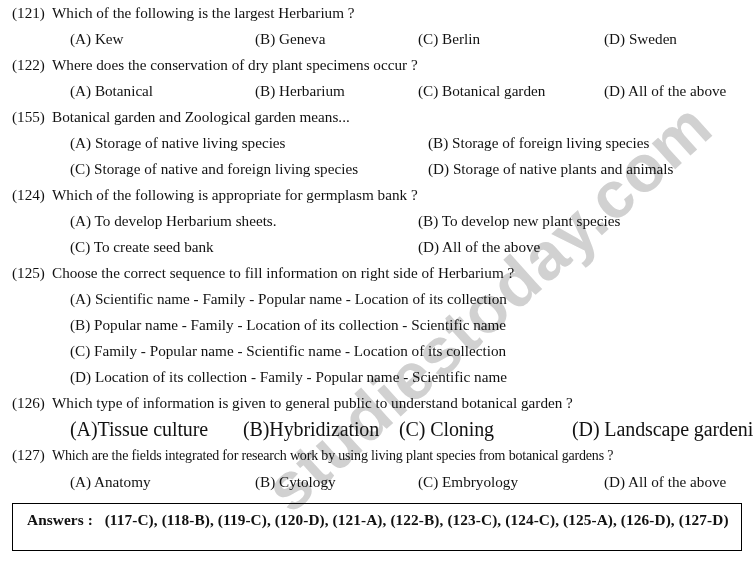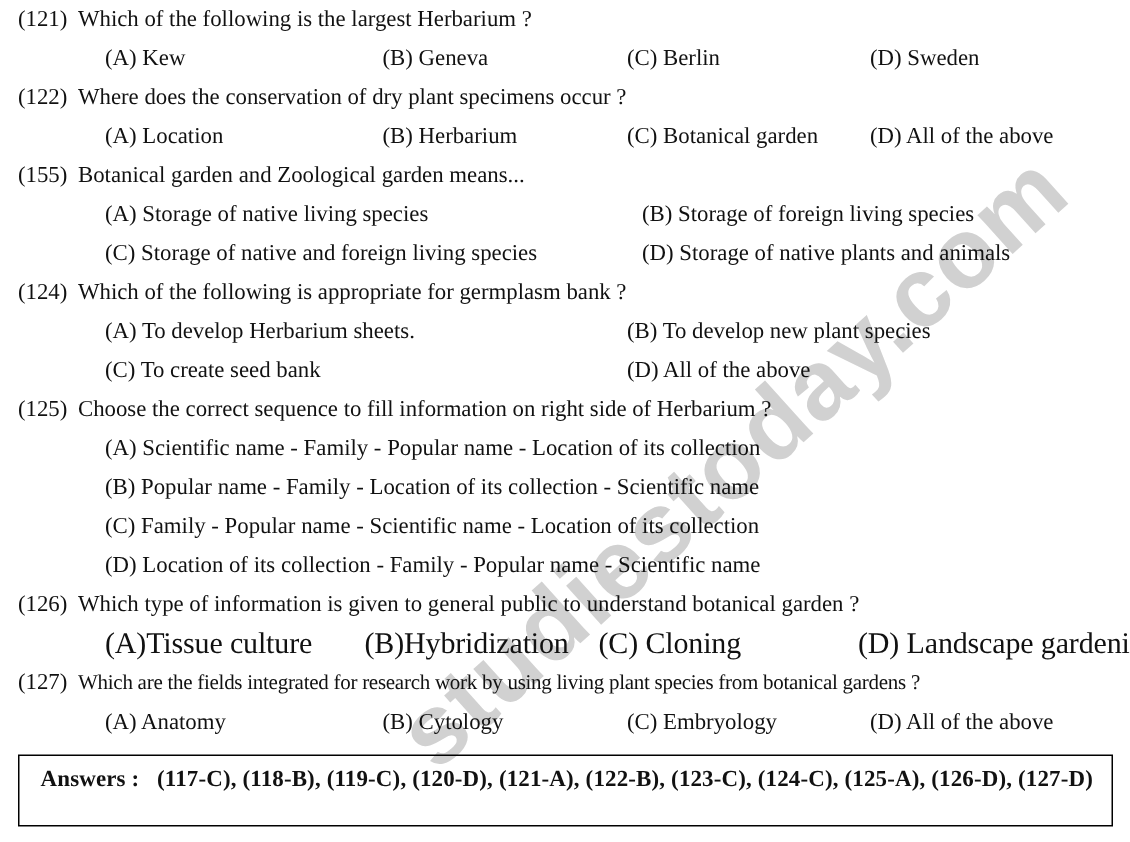--- a/index.html
+++ b/index.html
@@ -86,21 +86,21 @@
 
   .opt {
     position: absolute;
     white-space: nowrap;
   }
 
   
   .c1 { left: 70px; }
   .c2 { left: 255px; }
   .c3 { left: 418px; text-align: right; }
-  .c4 { left: 580px; text-align: center; }
+  .c4 { left: 604px; text-align: center; }
 
   .c2b { left: 428px; }      
   .c4n { left: 572px; }      
   .c2n { left: 243px; text-align: center; }
   .c3n { left: 399px; }
 
   .r1 { top: 0; }
   .r2 { top: 26px; }
   .r3 { top: 52px; }
   .r4 { top: 78px; }
@@ -149,21 +149,21 @@
       <span class="opt c4 r1">(D) Sweden</span>
     </div>
   </div>
 
   <div class="q-block">
     <div class="q-line">
       <span class="q-num">(122)</span>
       <span class="q-text">Where does the conservation of dry plant specimens occur ?</span>
     </div>
     <div class="opts">
-      <span class="opt c1 r1">(A) Location</span>
+      <span class="opt c1 r1">(A) Botanical</span>
       <span class="opt c2 r1">(B) Herbarium</span>
       <span class="opt c3 r1">(C) Botanical garden</span>
       <span class="opt c4 r1">(D) All of the above</span>
     </div>
   </div>
 
   <div class="q-block">
     <div class="q-line">
       <span class="q-num">(155)</span>
       <span class="q-text">Botanical garden and Zoological garden means...</span>

